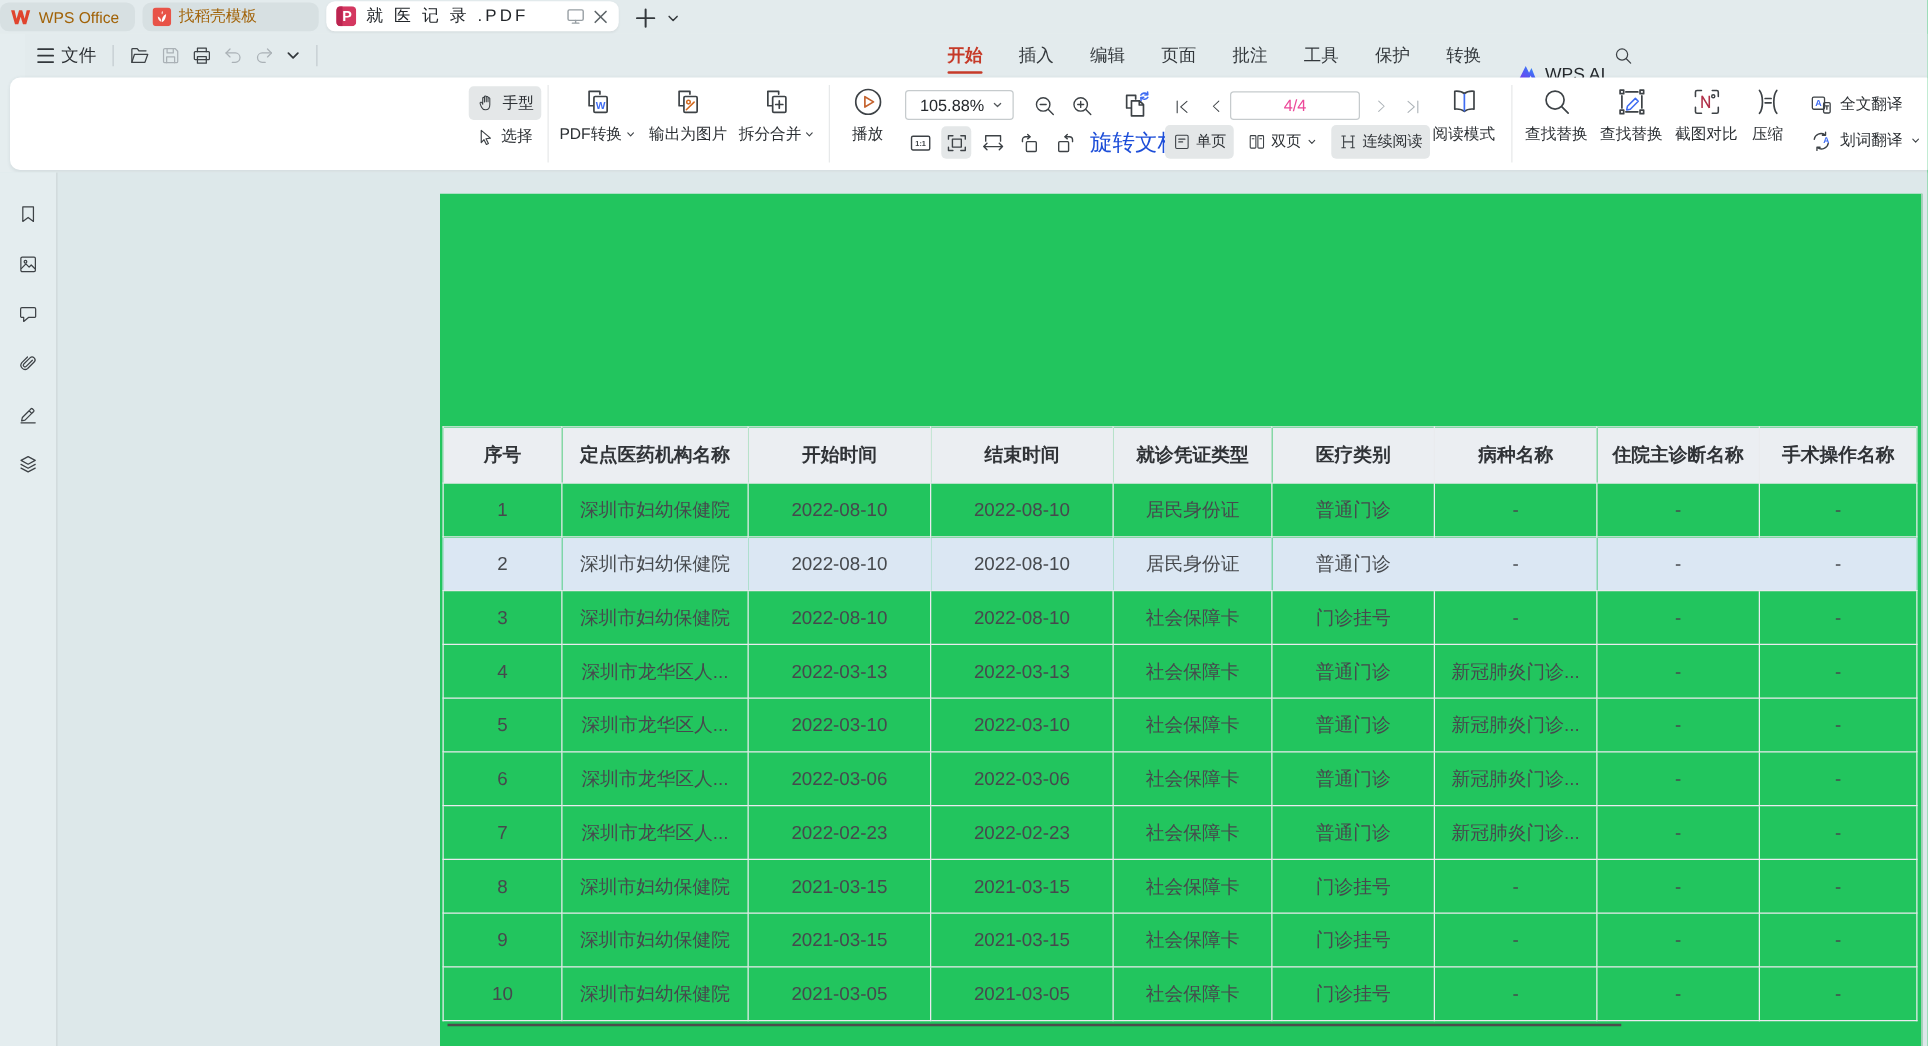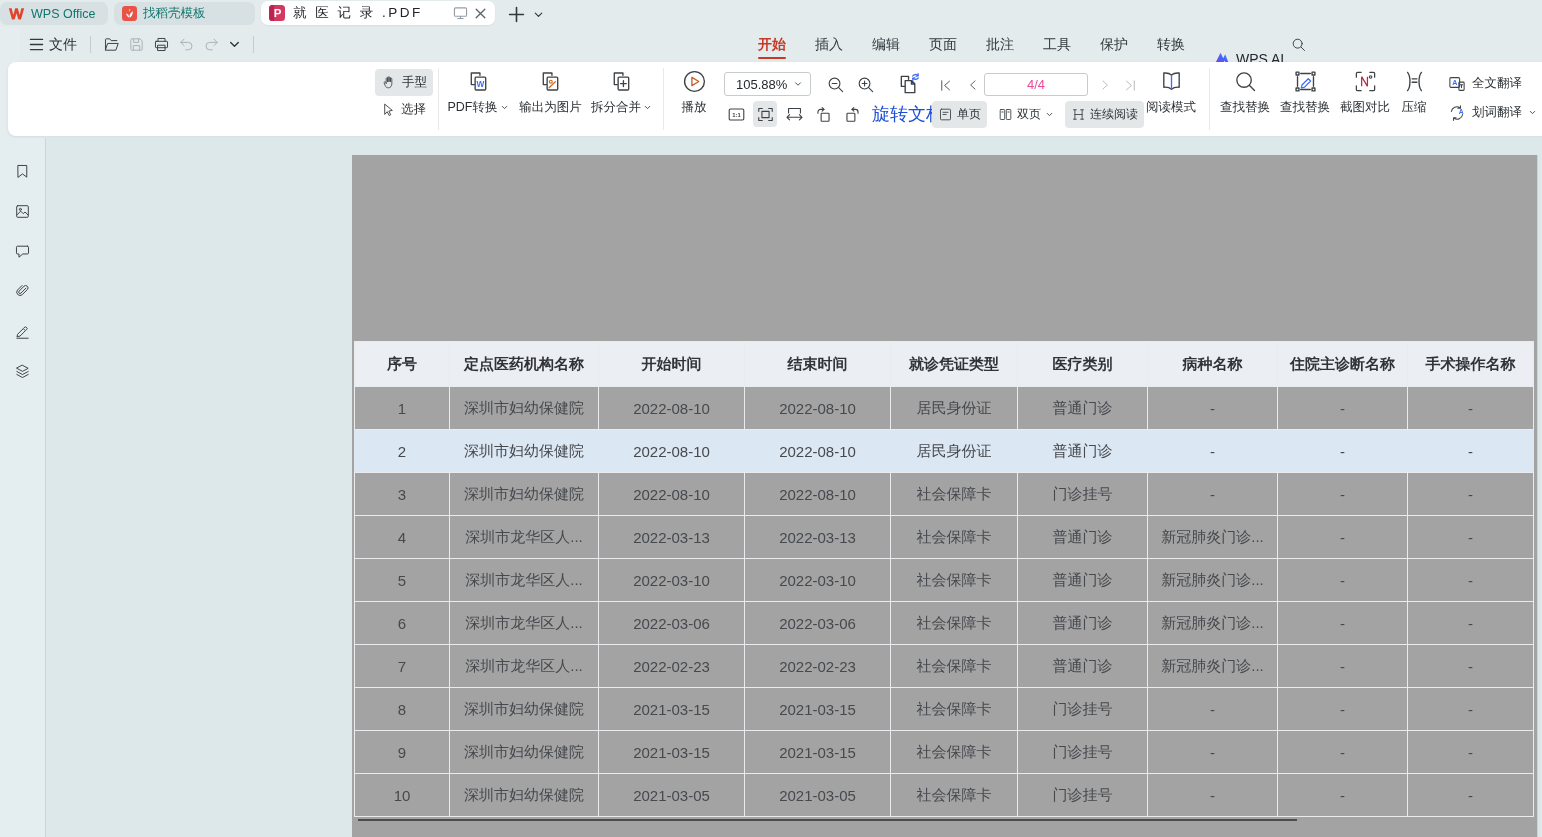--- a/index.html
+++ b/index.html
@@ -4,21 +4,21 @@
 <style>
   * { margin:0; padding:0; box-sizing:border-box; }
   html,body { width:1542px; height:837px; overflow:hidden; }
   body { font-family:"Liberation Sans", sans-serif; background:#e5edef; position:relative; color:#2e3236; }
   svg { display:block; }
   .ic { stroke:#3d4246; fill:none; stroke-width:1.4; stroke-linecap:round; stroke-linejoin:round; }
   .dim .ic, .ic.dim { stroke:#aab1b6; }
 
   
   #titlebar { position:absolute; left:0; top:0; width:1542px; height:27px; background:#e3ebed; }
-  .ttab { position:absolute; top:2px; height:23px; border-radius:7px; background:#d7e0e2; display:flex; align-items:center; padding:0 8px; gap:6px; font-size:12.5px; color:#0f766e; }
+  .ttab { position:absolute; top:2px; height:23px; border-radius:7px; background:#d7e0e2; display:flex; align-items:center; padding:0 8px; gap:6px; font-size:12.5px; color:#a16207; }
   .ttab.active { background:#ffffff; box-shadow:0 1px 2px rgba(0,0,0,.05); }
   .ttab .tlabel { white-space:nowrap; overflow:hidden; }
   #tab-doc { font-size:13.5px; color:#212529; }
   #tab-doc .tlabel { flex:1; letter-spacing:2.5px; padding-left:2px; }
   .tbtn { display:flex; align-items:center; justify-content:center; }
 
   
   #menubar { position:absolute; left:0; top:27px; width:1542px; height:35px; background:#e3ebed;margin-left:20px; }
   #qaccess { position:absolute; left:4px; top:0; height:35px; display:flex; align-items:center; }
   #qaccess .qitem { display:flex; align-items:center; justify-content:center; height:26px; padding:0 4px; border-radius:4px; }
@@ -47,35 +47,35 @@
   #play-btn { left:662px; top:3px; width:48px; }
   #zoom-combo { left:716px; top:10px; width:87px; height:24px; border:1px solid #c6cbcd; border-radius:3px; display:flex; align-items:center; font-size:13px; color:#25292d; padding-left:11px; gap:0; }
   #zoom-combo .zv { flex:1; }
   #zoom-combo .zc { margin-right:7px; }
   .iconbtn { position:absolute; display:flex; align-items:center; justify-content:center; border-radius:4px; }
   #fitrow { left:716px; top:38px; height:28px; display:flex; align-items:center; gap:5px; }
   .fiticon { display:flex; align-items:center; justify-content:center; width:24px; height:26px; border-radius:4px; }
   .fiticon.sel { background:#e4e7e8; }
   #rotate-label { font-size:18px; color:#1d4ed8; margin-left:3px;text-align:right; }
   #page-input { left:976px; top:11px; width:104px; height:23px; border:1px solid #c6cbcd; border-radius:3px; display:flex; align-items:center; justify-content:center; font-size:13px; color:#ec4899; }
-  #viewmodes { left:924px; top:38px; height:28px; display:flex; align-items:center; gap:5px; }
+  #viewmodes { left:924px; top:38px; height:28px; display:flex; gap:5px; }
   .vmode { display:flex; align-items:center; gap:4px; height:27px; padding:0 6px; border-radius:4px; font-size:12px; color:#2c3034; white-space:nowrap; }
   .vmode.sel { background:#e4e7e8; }
   #read-btn { left:1134px; top:3px; width:58px; }
   #grp-tools { left:1208px; top:3px; display:flex; gap:2px; }
   #grp-tools .bigbtn{width:58px;}
   #grp-tools .bigbtn:last-child{width:36px;}
   #trans-stack { left:1440px; top:8px; display:flex; flex-direction:column; gap:2px; }
   .transrow { display:flex; align-items:center; gap:6px; height:27px; font-size:12.5px; color:#2c3034; white-space:nowrap; }
 
   
   #workspace { position:absolute; left:0; top:138px; width:1542px; height:699px; background:#dde8ea; }
   #siderail { position:absolute; left:0; top:0; width:46px; height:699px; background:#e4edef; border-right:1px solid #ccd5d8; display:flex; flex-direction:column; align-items:center; padding-top:24px; gap:22px; }
   .railbtn { width:18px; height:18px; display:flex; align-items:center; justify-content:center; }
-  #page { position:absolute; left:352px; top:17px; width:1186px; height:682px; background:#a3a3a3; border-right:1px solid #ccd2d4; }
+  #page { position:absolute; left:352px; top:17px; width:1186px; height:682px; background:#22c55e; border-right:1px solid #ccd2d4; }
   #medtable { position:absolute; left:2px; top:186px; border-collapse:collapse; table-layout:fixed; width:1179px; font-size:15px; color:#46494d; }
   #medtable th, #medtable td { border-right:1px solid #e9ebee; border-bottom:1px solid #e9ebee; text-align:center; vertical-align:middle; font-weight:normal; overflow:hidden; white-space:nowrap; }
   #medtable th { background:#ebeef2; font-weight:bold; color:#303337; height:45px; border-top:1px solid #e9ebee; }
   #medtable td { height:43px; }
   #medtable th:first-child, #medtable td:first-child { border-left:1px solid #e9ebee; }
   #medtable tr.hl td { background:#dbe7f3; border-right-color:#dbe7f3; border-left-color:#dbe7f3; }
   #darkline { position:absolute; left:6px; top:664px; width:939px; height:2px; background:#4c4c4c; }
 </style>
 </head>
 <body>

